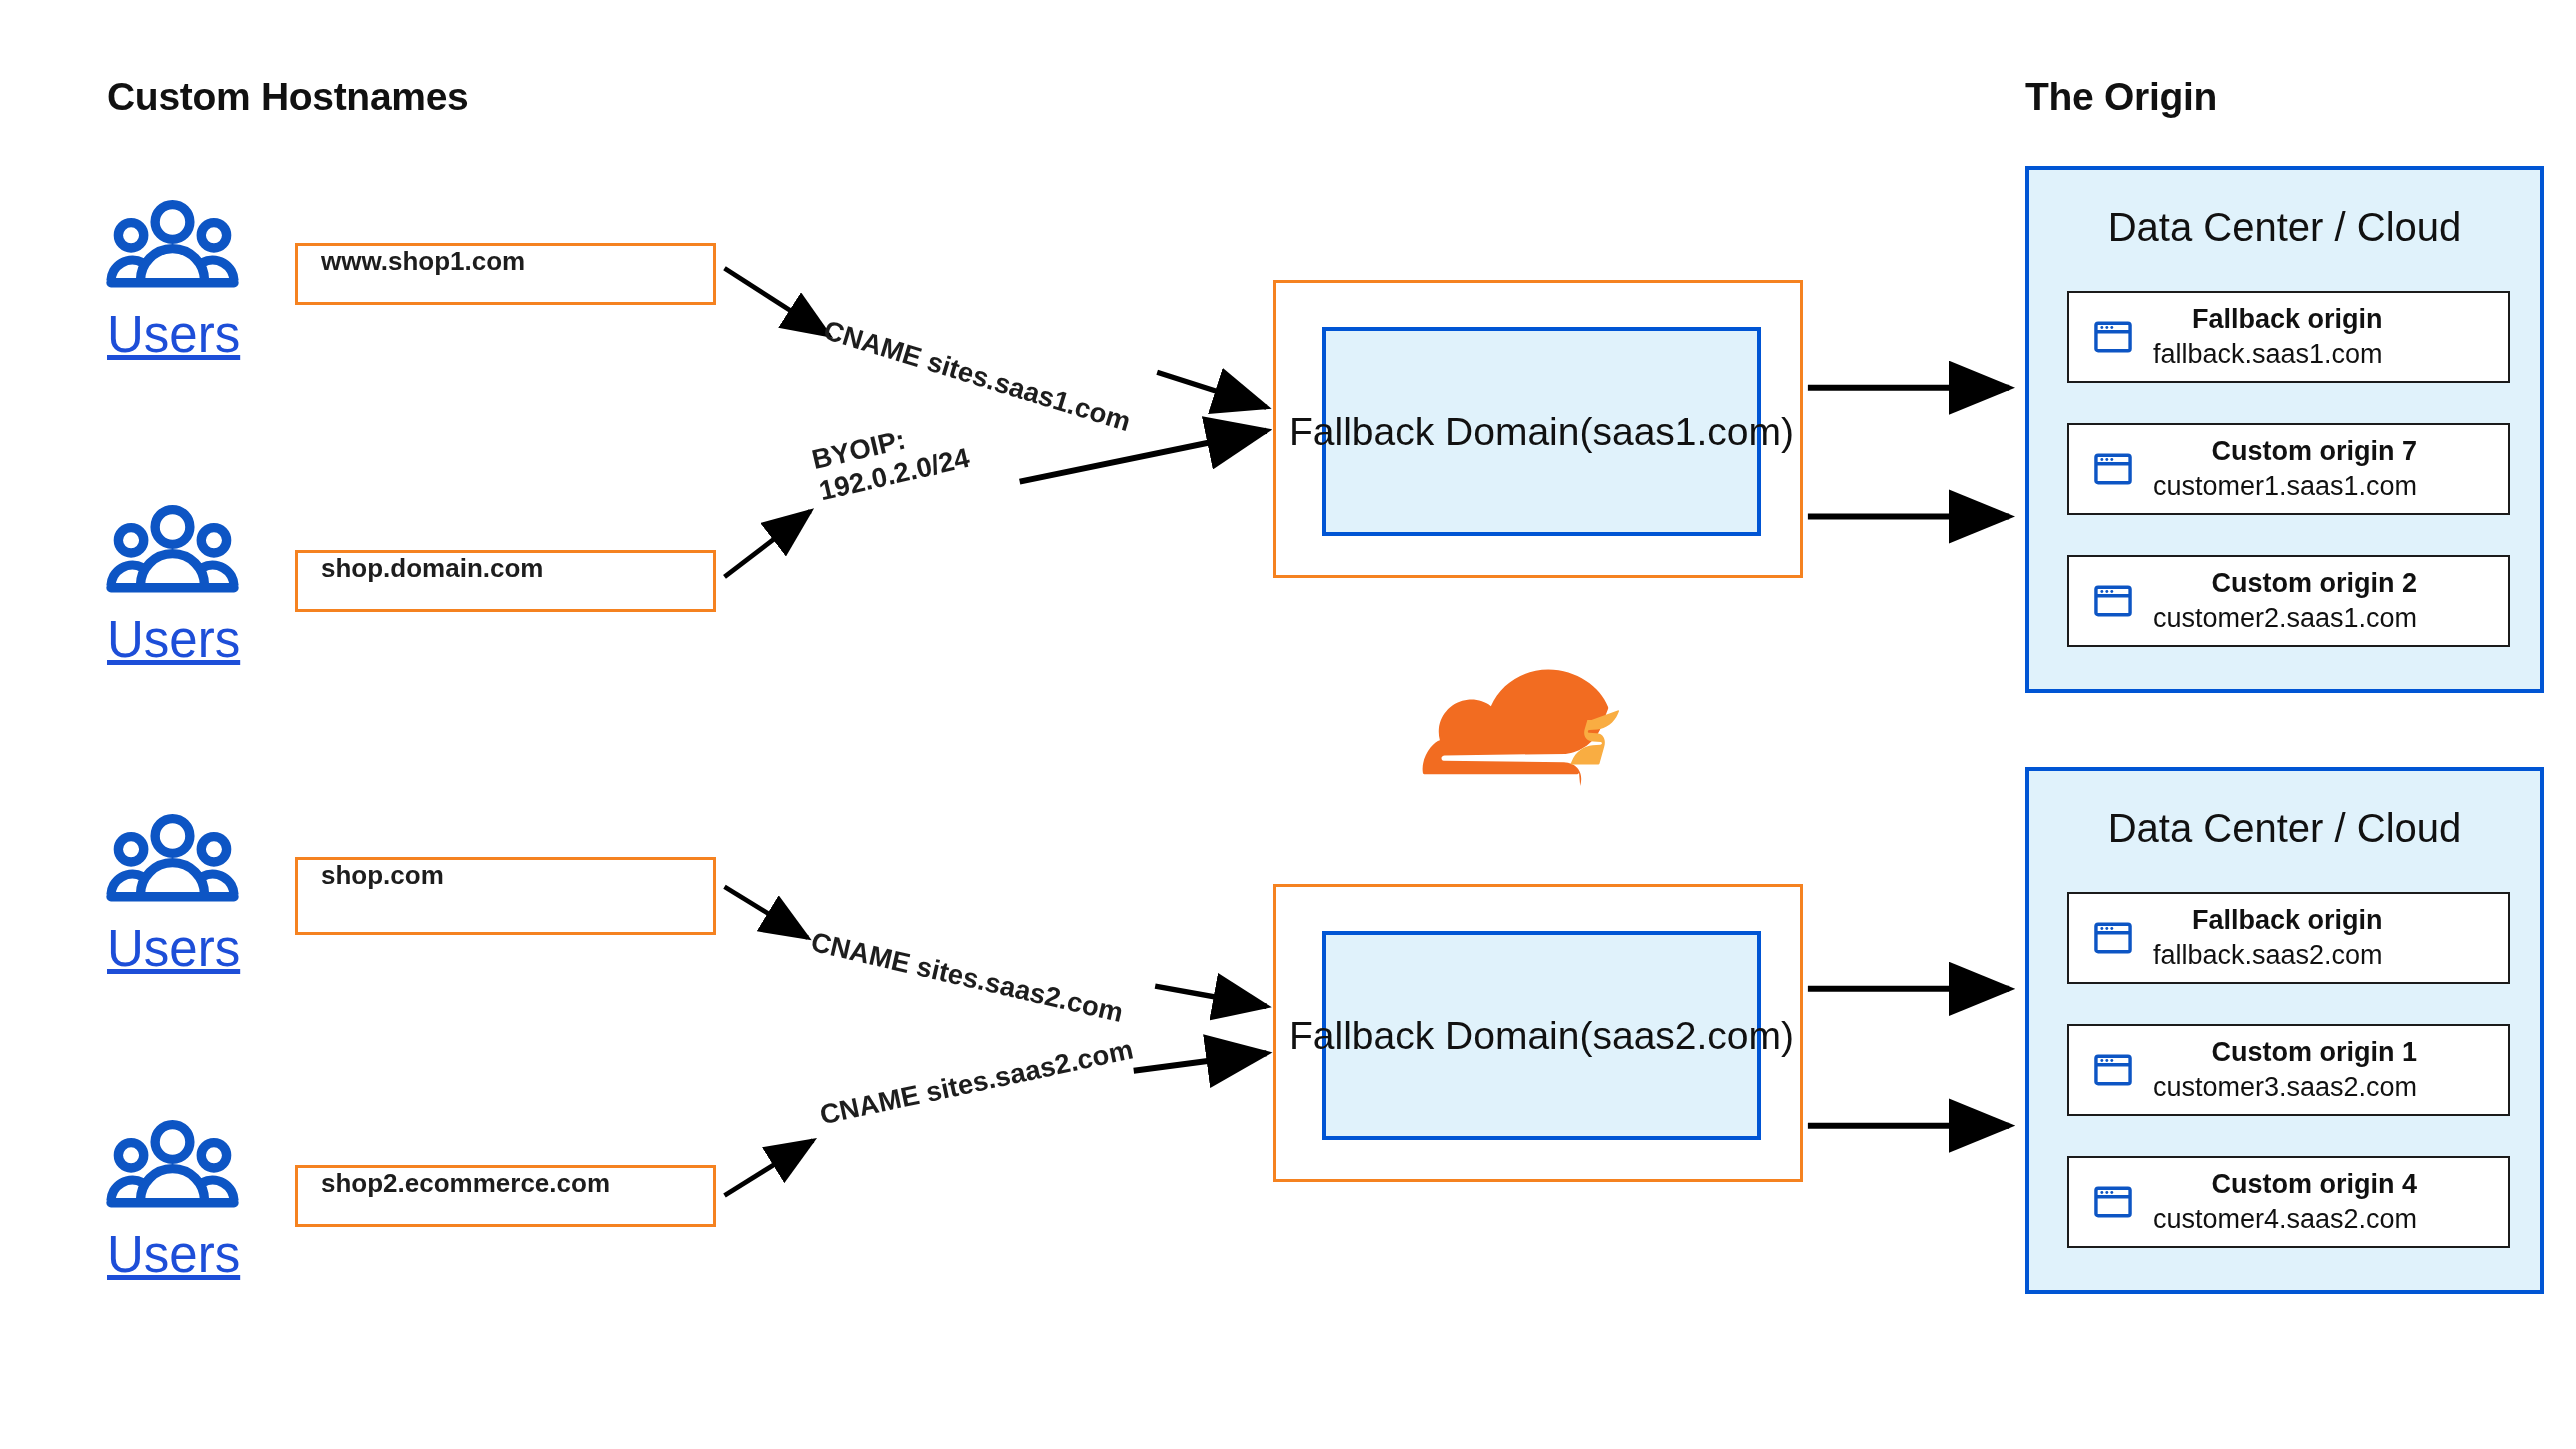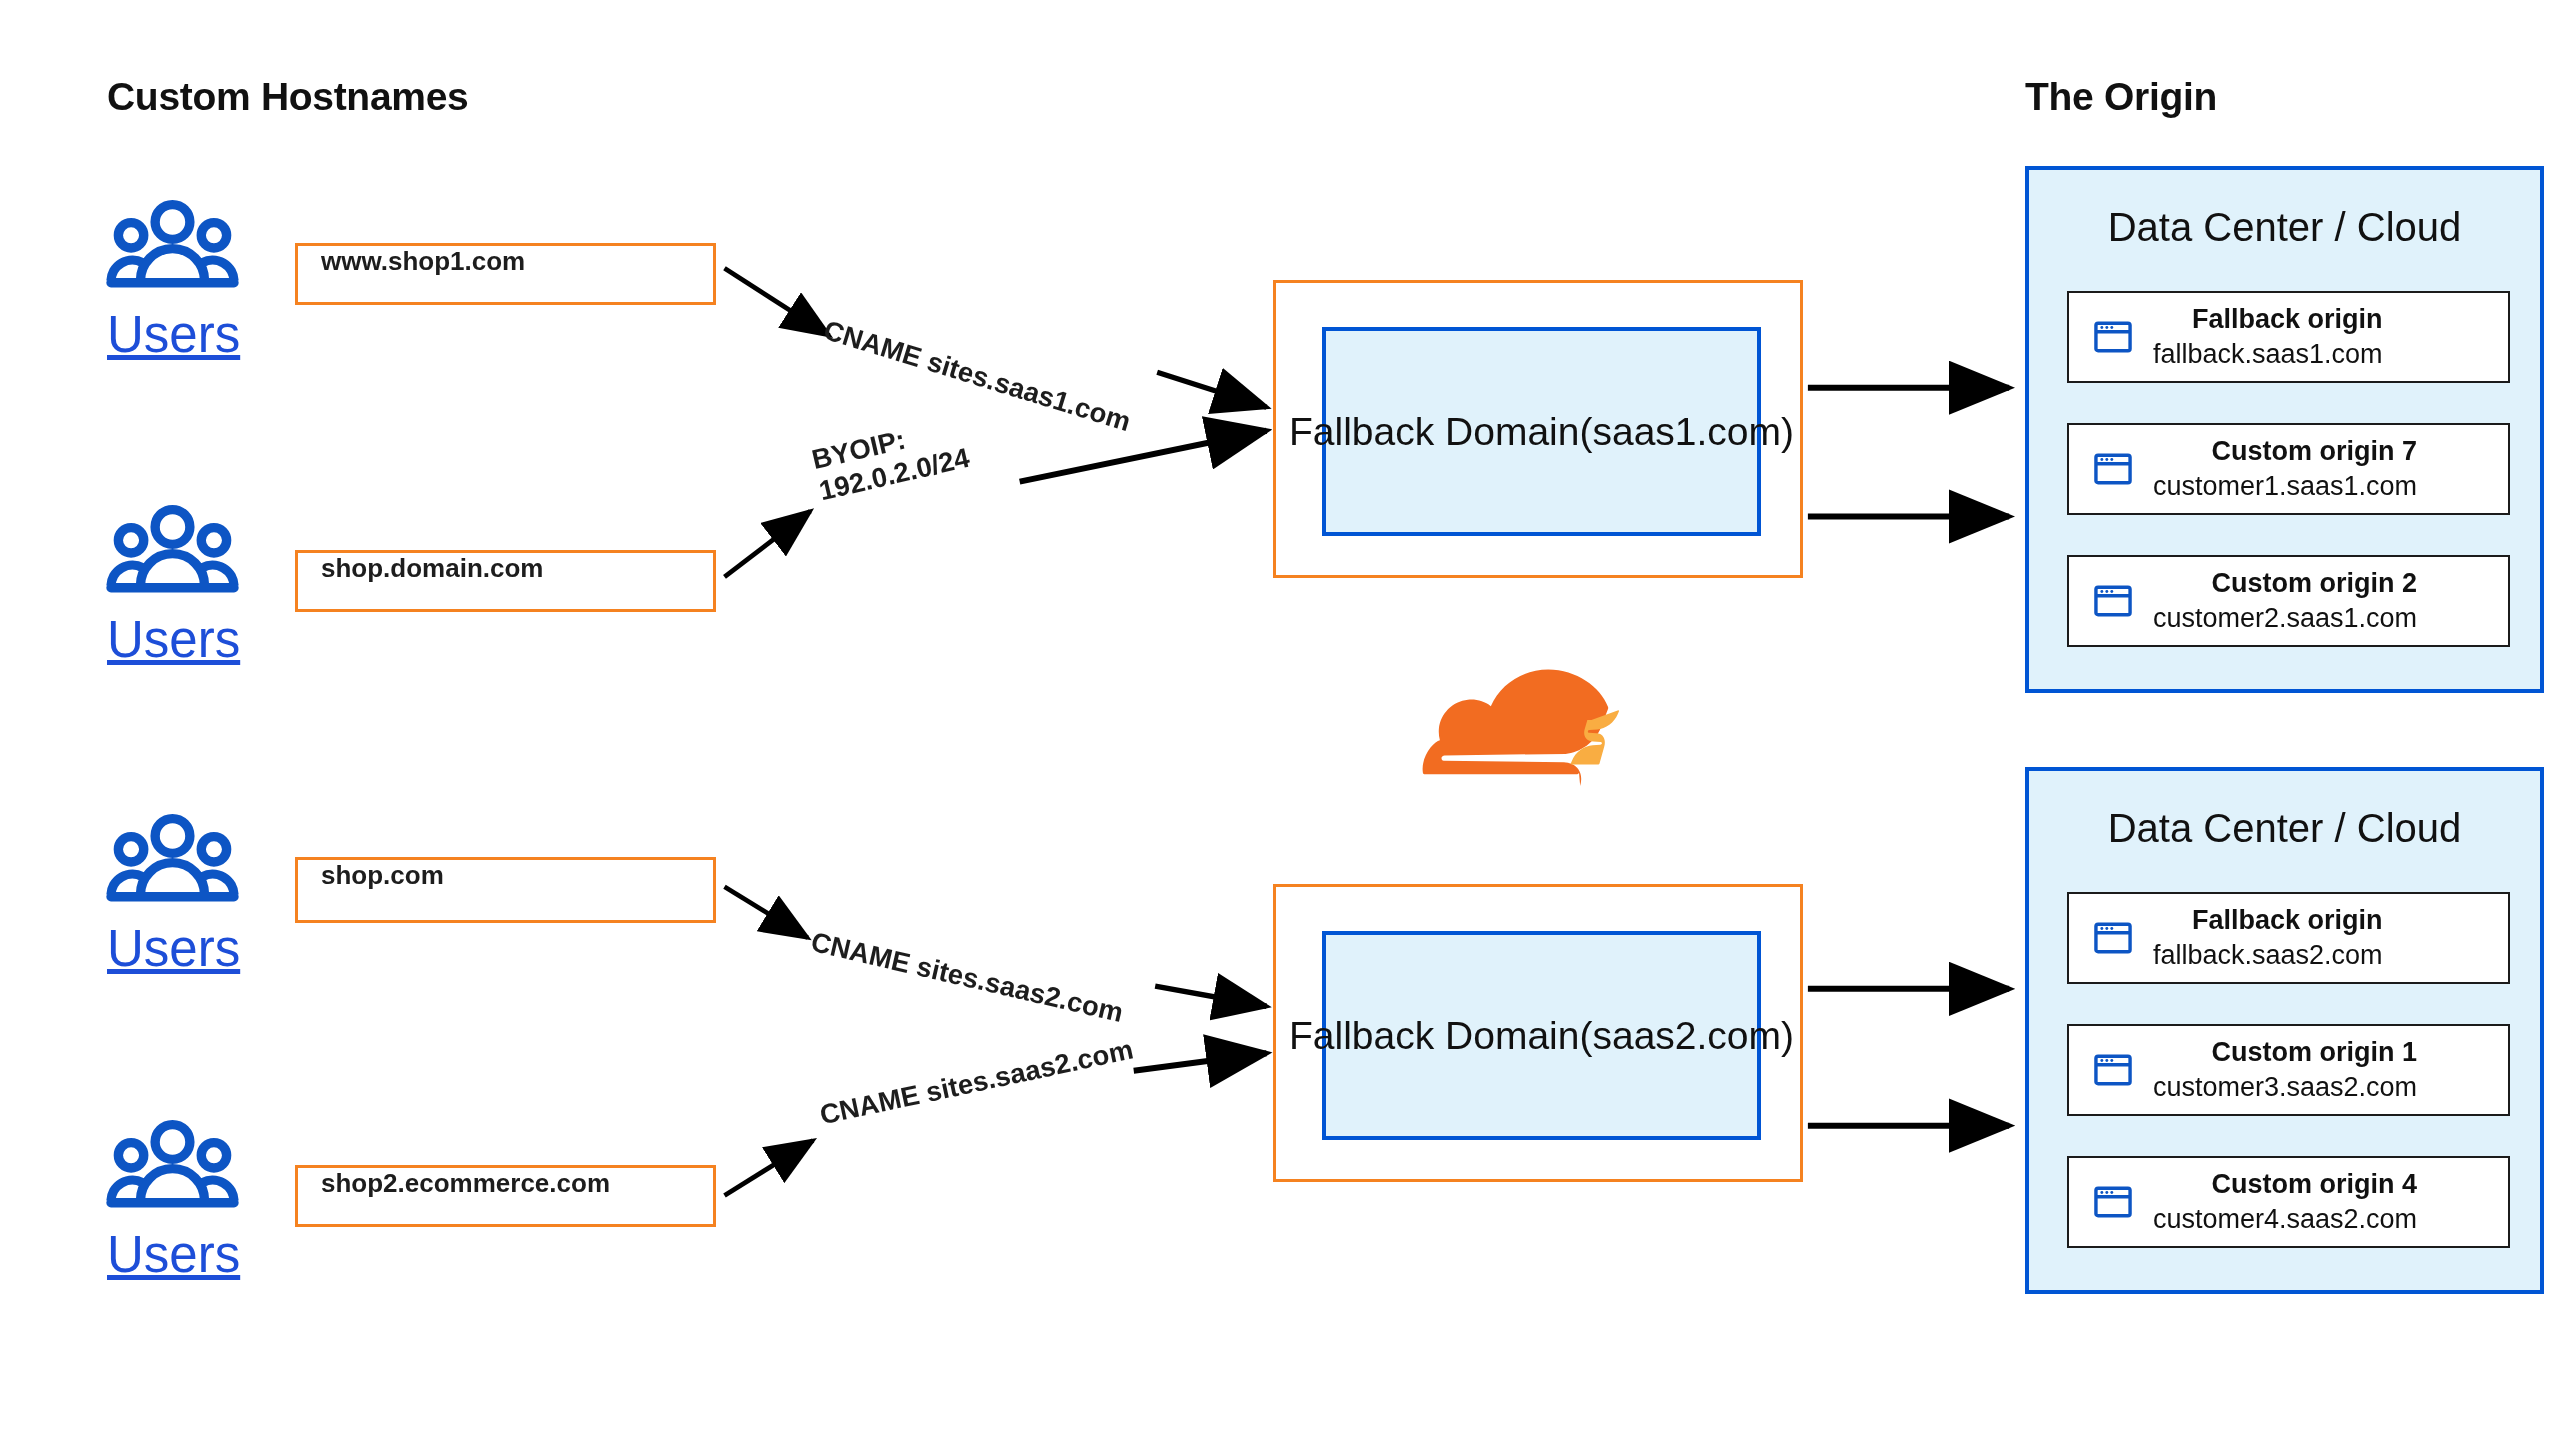--- a/index.html
+++ b/index.html
@@ -105,21 +105,21 @@
   </div>
 
   <div class="abs host-box" style="left:295px;top:243px;width:421px;height:62px;">
     <span>www.shop1.com</span>
   </div>
 
   <div class="abs host-box" style="left:295px;top:550px;width:421px;height:62px;">
     <span>shop.domain.com</span>
   </div>
 
-  <div class="abs host-box" style="left:295px;top:857px;width:421px;height:66px;">
+  <div class="abs host-box" style="left:295px;top:857px;width:421px;height:78px;">
     <span>shop.com</span>
   </div>
 
   <div class="abs host-box" style="left:295px;top:1165px;width:421px;height:62px;">
     <span>shop2.ecommerce.com</span>
   </div>
 
   <svg class="abs" style="left:0;top:0;width:2576px;height:1449px;pointer-events:none;" viewBox="0 0 3840 2160" width="2576" height="1449">
     <defs>
       <marker id="ah" markerWidth="11" markerHeight="9" refX="10" refY="4.5" orient="auto" markerUnits="strokeWidth">

